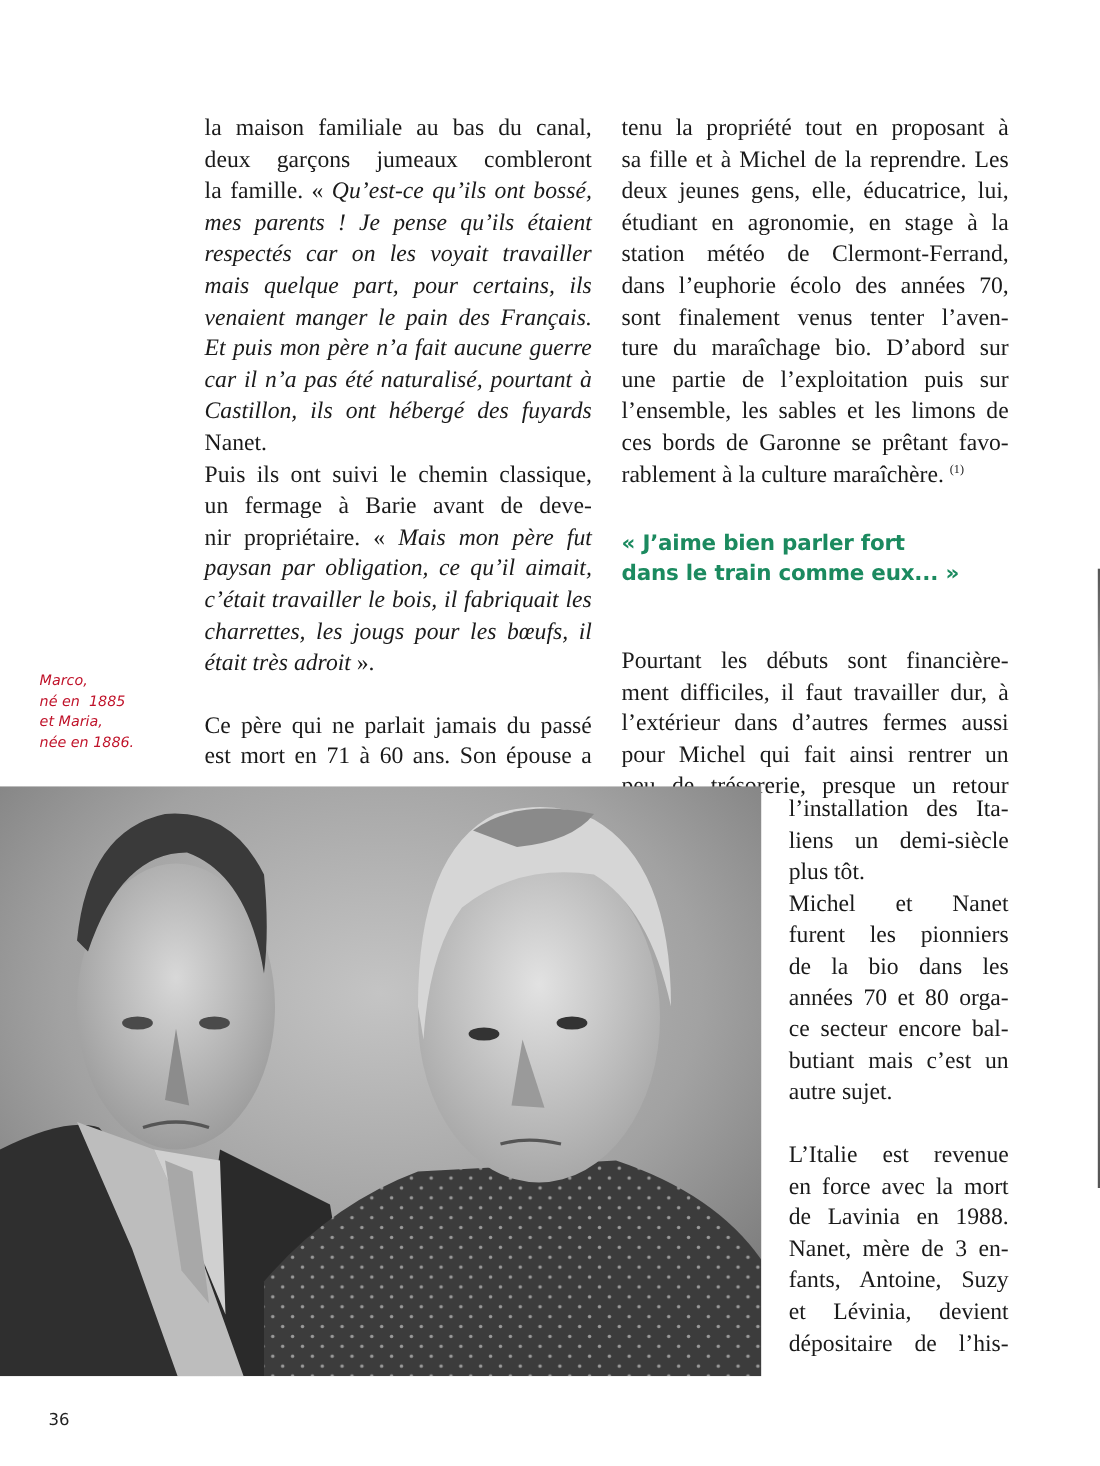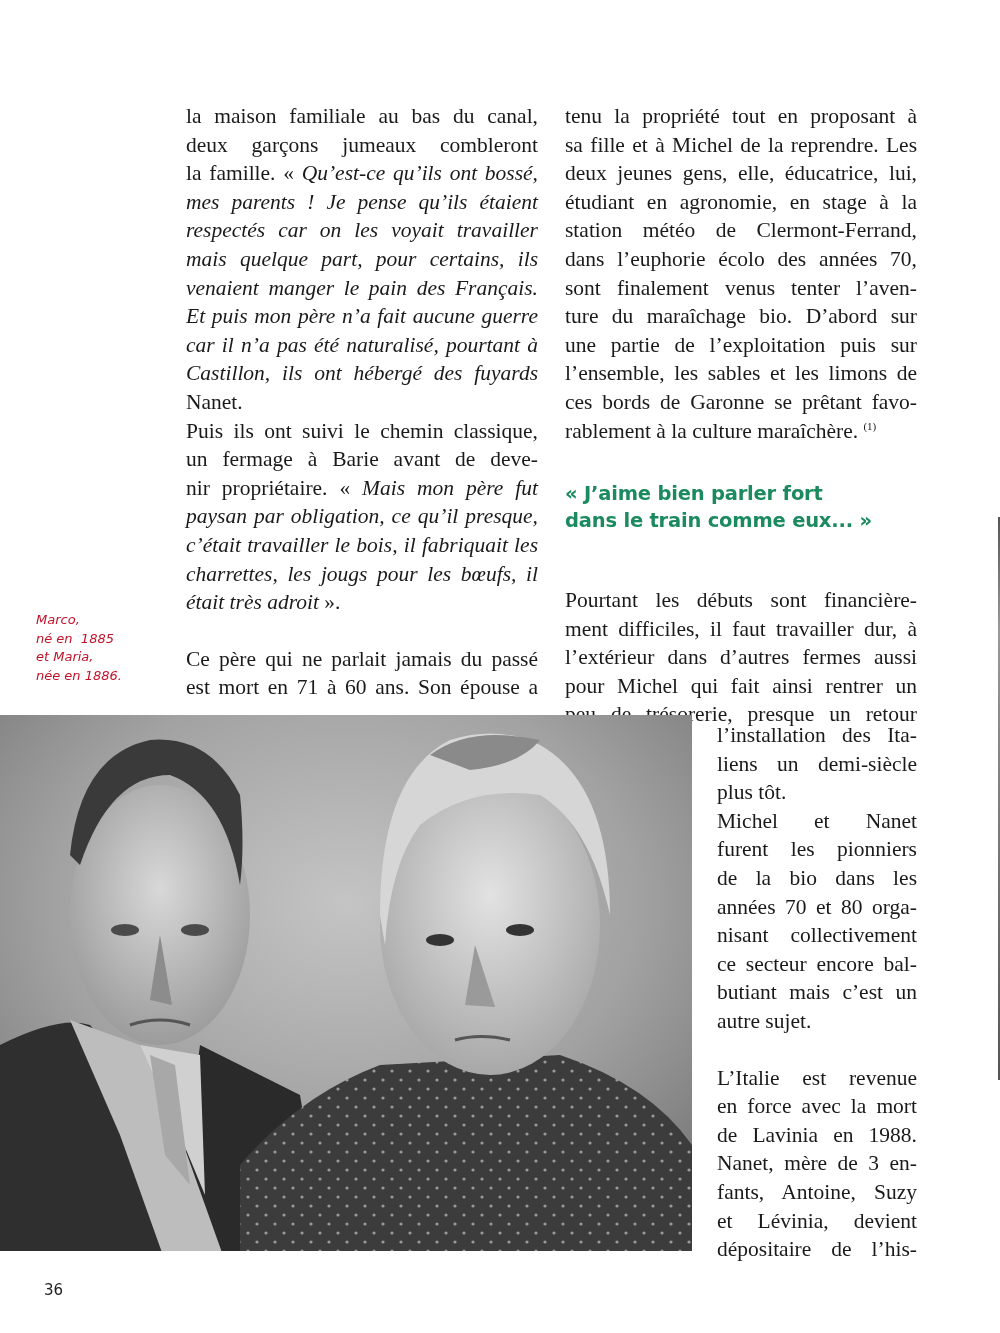--- a/index.html
+++ b/index.html
@@ -65,21 +65,21 @@
     <span class="line"><span class="it">respectés car on les voyait travailler</span></span>
     <span class="line"><span class="it">mais quelque part, pour certains, ils</span></span>
     <span class="line"><span class="it">venaient manger le pain des Français.</span></span>
     <span class="line"><span class="it">Et puis mon père n’a fait aucune guerre</span></span>
     <span class="line"><span class="it">car il n’a pas été naturalisé, pourtant à</span></span>
     <span class="line"><span class="it">Castillon, ils ont hébergé des fuyards</span></span>
     <span class="line last"><span>Nanet.</span></span>
     <span class="line"><span>Puis ils ont suivi le chemin classique,</span></span>
     <span class="line"><span>un fermage à Barie avant de deve-</span></span>
     <span class="line"><span>nir propriétaire. « </span><span class="it">Mais mon père fut</span></span>
-    <span class="line"><span class="it">paysan par obligation, ce qu’il presque,</span></span>
+    <span class="line"><span class="it">paysan par obligation, ce qu’il aimait,</span></span>
     <span class="line"><span class="it">c’était travailler le bois, il fabriquait les</span></span>
     <span class="line"><span class="it">charrettes, les jougs pour les bœufs, il</span></span>
     <span class="line last"><span class="it">était très adroit</span><span> ».</span></span>
     <span class="gap" style="display: block;"></span>
     <span class="line"><span>Ce père qui ne parlait jamais du passé</span></span>
     <span class="line"><span>est mort en 71 à 60 ans. Son épouse a</span></span>
   </div>
 
 <div class="col col2" id="col2">
     <span class="line"><span>tenu la propriété tout en proposant à</span></span>
@@ -110,21 +110,20 @@
   </div>
 
 <div class="col col3" id="col3">
     <span class="line"><span>l’installation des Ita-</span></span>
     <span class="line"><span>liens un demi-siècle</span></span>
     <span class="line last"><span>plus tôt.</span></span>
     <span class="line"><span>Michel et Nanet</span></span>
     <span class="line"><span>furent les pionniers</span></span>
     <span class="line"><span>de la bio dans les</span></span>
     <span class="line"><span>années 70 et 80 orga-</span></span>
-    <span class="line"><span>nisant collectivement</span></span>
     <span class="line"><span>ce secteur encore bal-</span></span>
     <span class="line"><span>butiant mais c’est un</span></span>
     <span class="line last"><span>autre sujet.</span></span>
     <span class="gap" style="display: block;"></span>
     <span class="line"><span>L’Italie est revenue</span></span>
     <span class="line"><span>en force avec la mort</span></span>
     <span class="line"><span>de Lavinia en 1988.</span></span>
     <span class="line"><span>Nanet, mère de 3 en-</span></span>
     <span class="line"><span>fants, Antoine, Suzy</span></span>
     <span class="line"><span>et Lévinia, devient</span></span>

